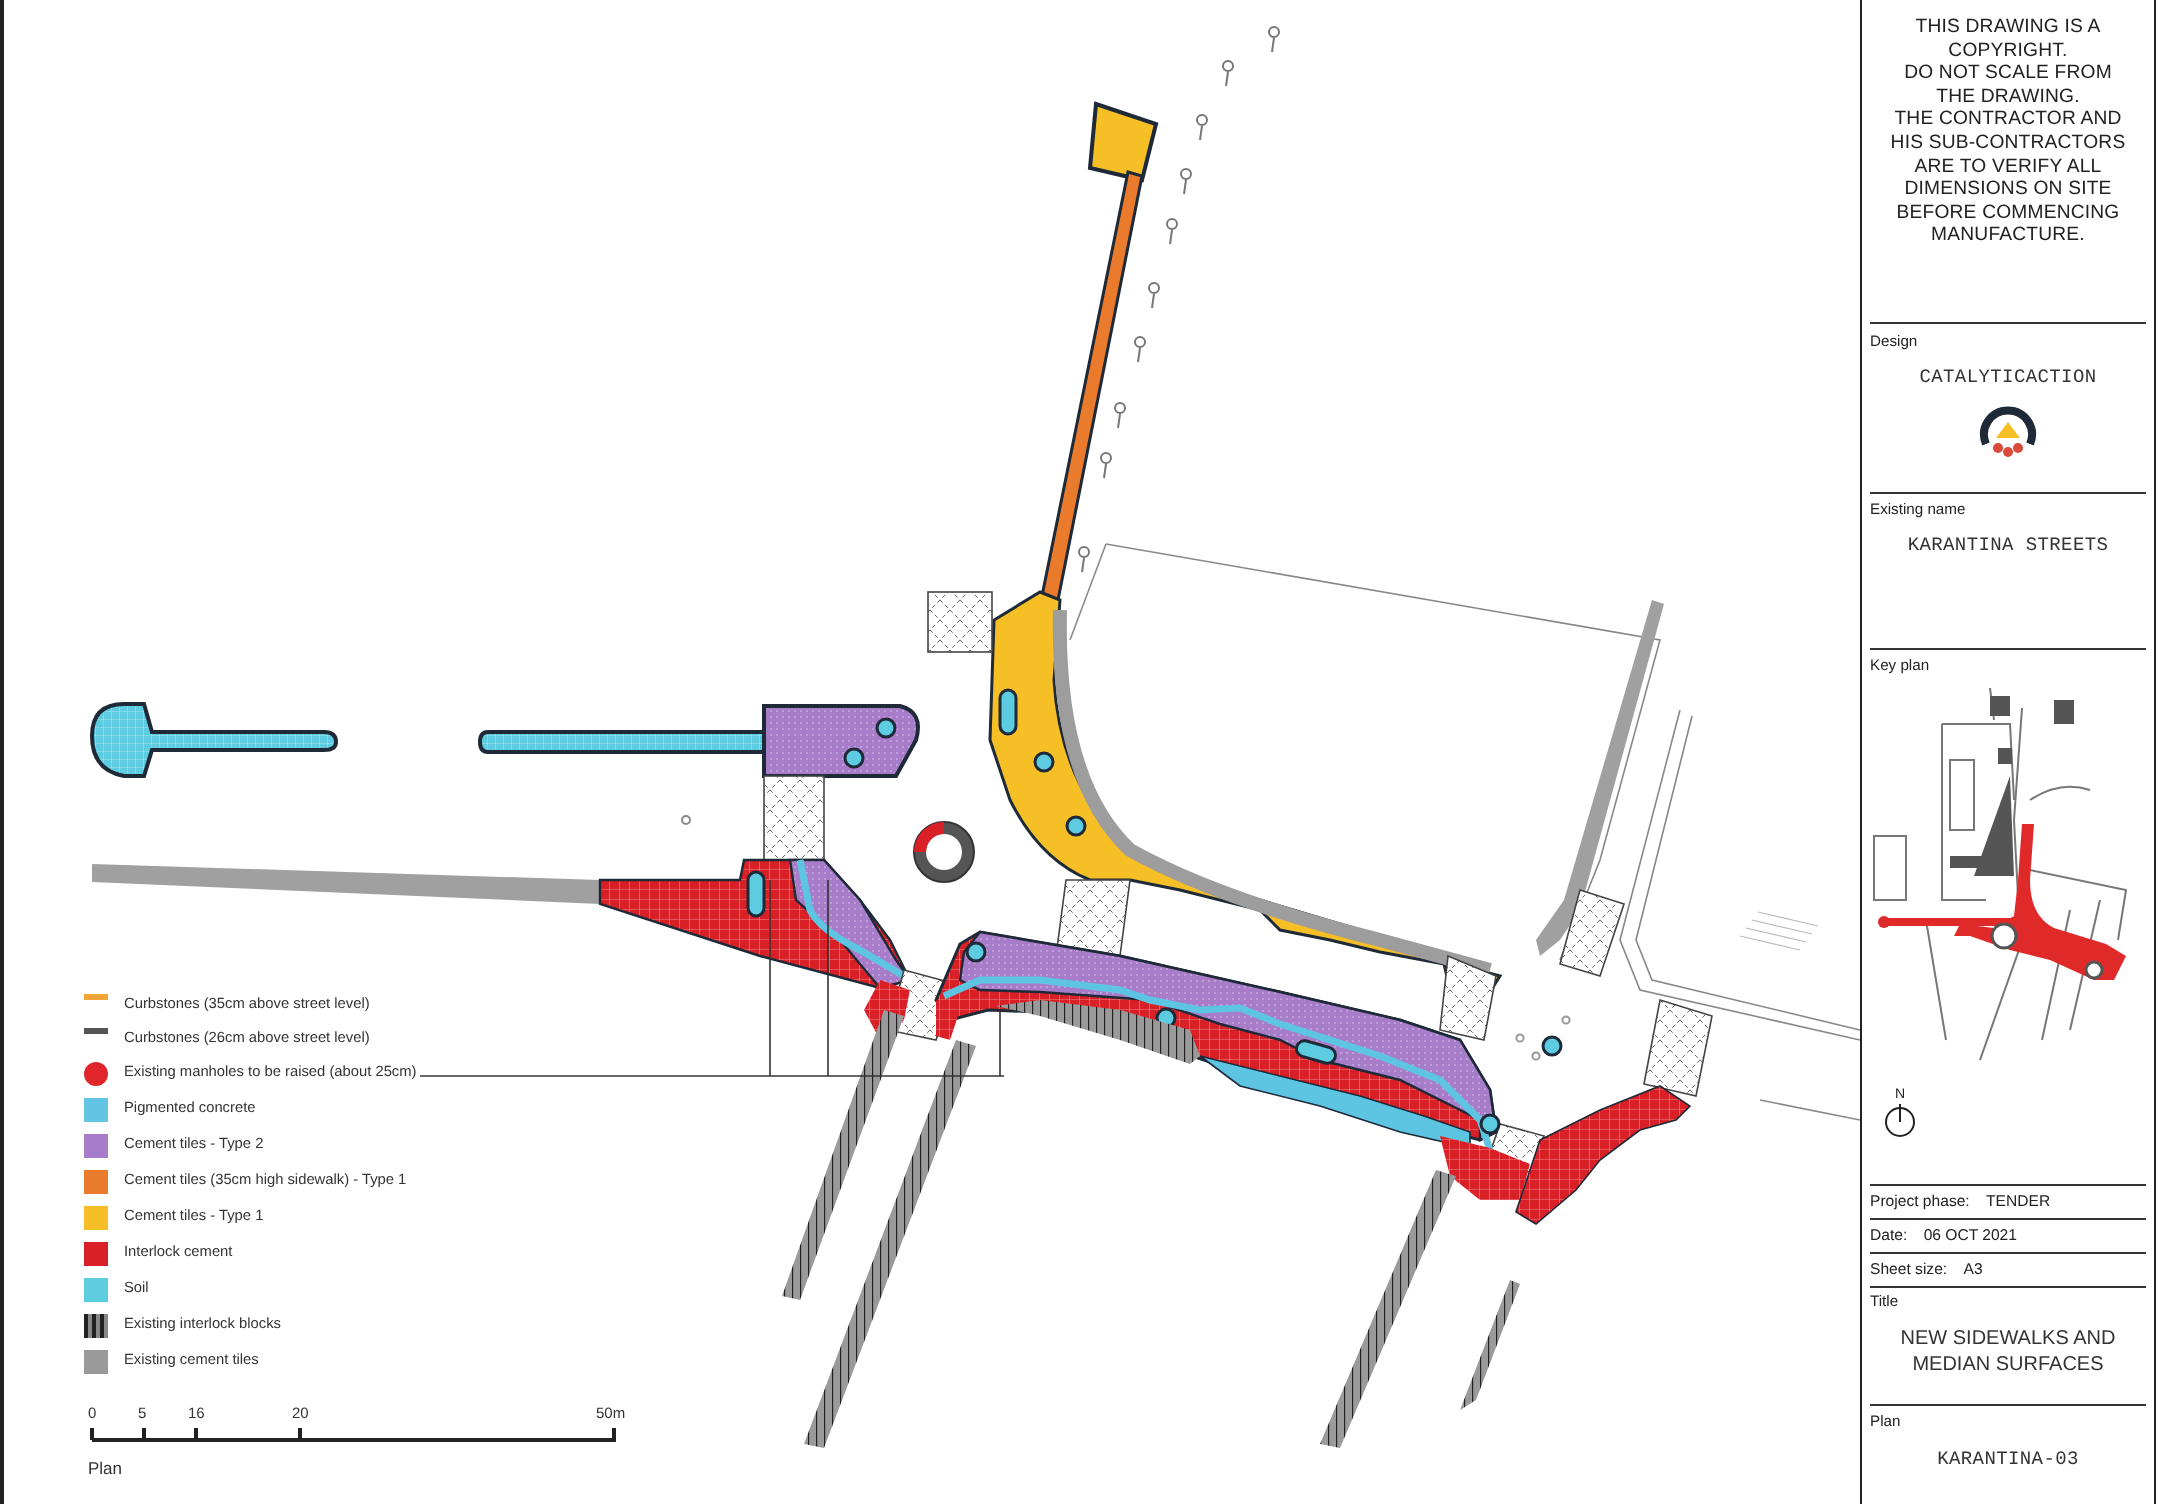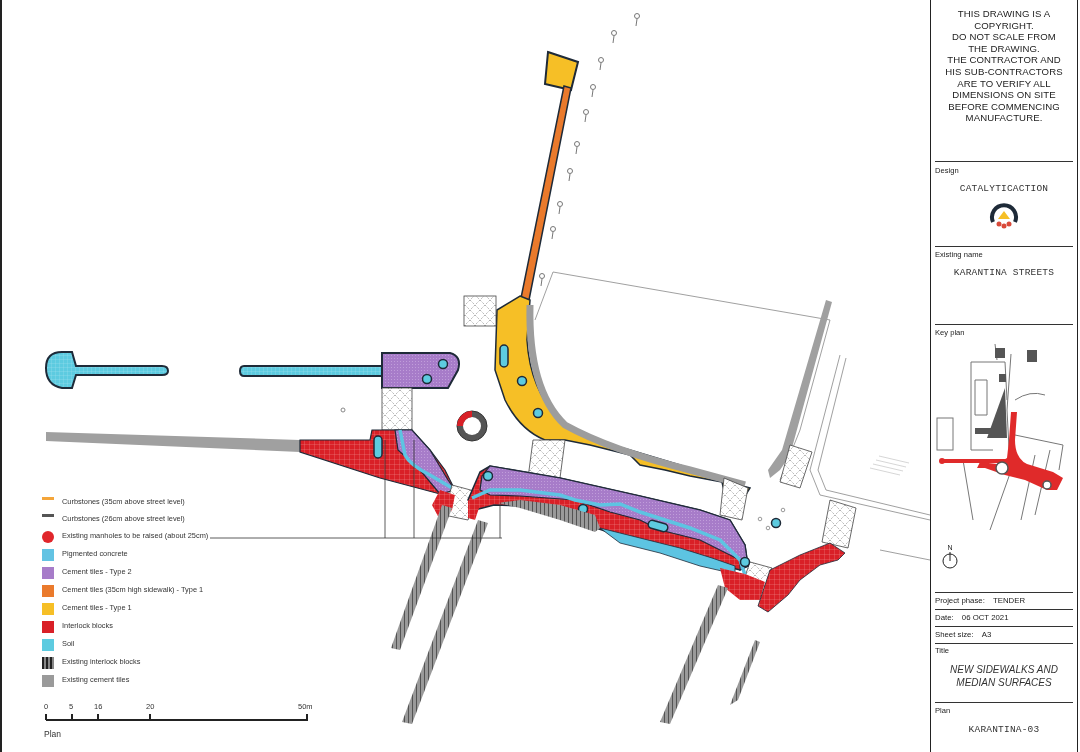--- a/index.html
+++ b/index.html
@@ -10,21 +10,21 @@
   .plan svg { position:absolute; left:0; top:0; }
 
   .titleblock { position:absolute; left:930px; top:0; width:146px; height:752px; border-left:1.5px solid #222; border-right:1.5px solid #222; background:#fff; }
   .tb-section { position:absolute; left:4px; right:4px; }
   .tb-rule { position:absolute; left:4px; right:4px; height:1px; background:#333; }
   .copyright { top:8px; text-align:center; font-size:9.6px; line-height:11.6px; color:#222; letter-spacing:0.1px; }
   .tb-label { font-size:7.6px; color:#222; }
   .tb-value { font-size:9.5px; text-align:center; color:#333; letter-spacing:0.2px;font-family:Liberation Mono, monospace; }
   .tb-inline { font-size:7.8px; color:#222; }
   .tb-inline span.v { margin-left:6px; }
-  .tb-title { font-size:10px; text-align:center; color:#333; line-height:12.5px;font-style:italic; }
+  .tb-title { font-size:10px; text-align:center; color:#333; line-height:12.5px; }
 
   .legend { position:absolute; left:42px; top:497px; width:220px; }
   .legend-item { position:absolute; left:0; height:14px; display:flex; align-items:flex-start; }
   .legend-swatch { width:12px; height:12px; margin-right:8px; flex:none; }
   .legend-line { width:12px; height:3px; margin-right:8px; flex:none; }
   .legend-label { font-size:7.4px; color:#333; white-space:nowrap; }
 
   .scale { position:absolute; left:44px; top:702px; width:270px; height:40px; }
   .scale-tick-label { position:absolute; top:0; font-size:7.5px; color:#333; }
   .scale-bar { position:absolute; left:2px; top:17px; width:262px; height:1.5px; background:#222; }
@@ -196,21 +196,21 @@
     <div class="legend-item" style="top:88px">
       <div class="legend-swatch" style="background:#ea7a2c"></div>
       <span class="legend-label">Cement tiles (35cm high sidewalk) - Type 1</span>
     </div>
     <div class="legend-item" style="top:106px">
       <div class="legend-swatch" style="background:#f6bf26"></div>
       <span class="legend-label">Cement tiles - Type 1</span>
     </div>
     <div class="legend-item" style="top:124px">
       <div class="legend-swatch" style="background:#d92027"></div>
-      <span class="legend-label">Interlock blocks</span>
+      <span class="legend-label">Interlock cement</span>
     </div>
     <div class="legend-item" style="top:142px">
       <div class="legend-swatch" style="background:#5dcbe0"></div>
       <span class="legend-label">Soil</span>
     </div>
     <div class="legend-item" style="top:160px">
       <div class="legend-swatch" style="background:repeating-linear-gradient(90deg,#222 0 2px,#888 2px 4px)"></div>
       <span class="legend-label">Existing interlock blocks</span>
     </div>
     <div class="legend-item" style="top:178px">

